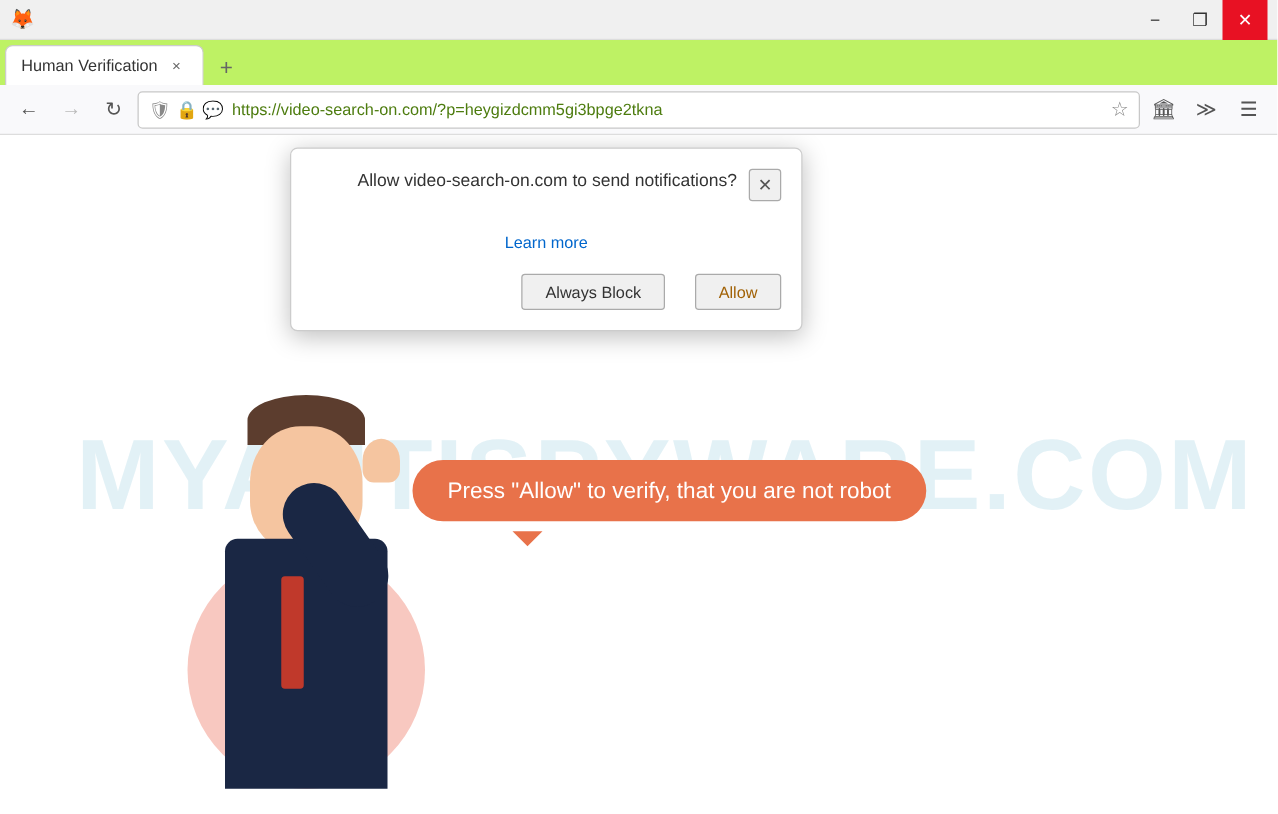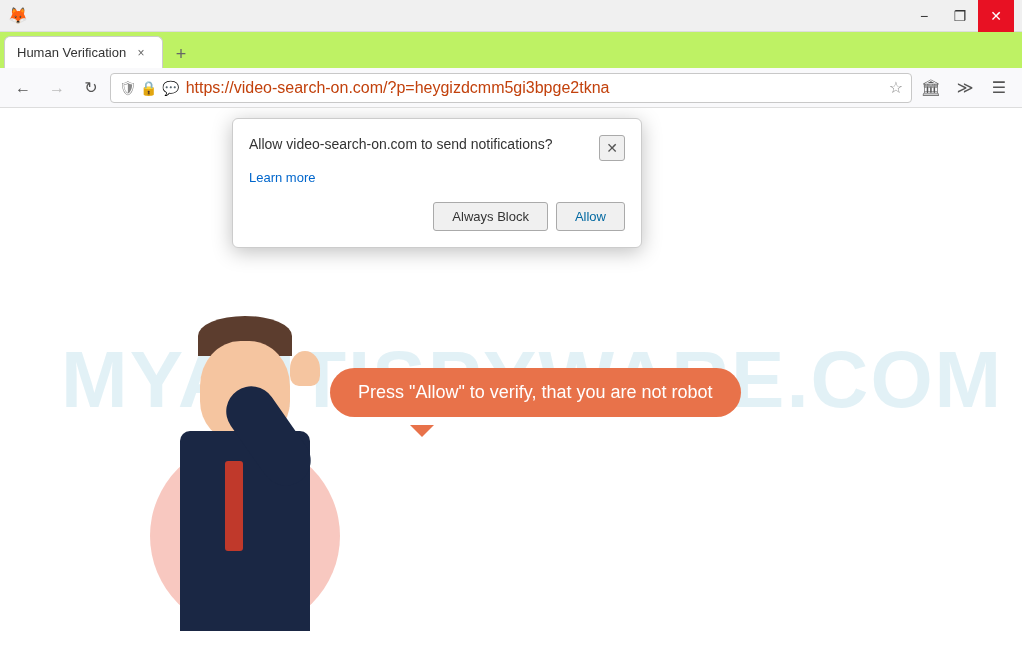--- a/index.html
+++ b/index.html
@@ -58,21 +58,21 @@
       display: flex; align-items: center; justify-content: center;
     }
     .nav-btn:disabled { color: #bbb; cursor: default; }
     .address-bar-container {
       flex: 1; display: flex; align-items: center;
       background: #fff; border: 1px solid #c8c8c8; border-radius: 4px;
       height: 30px; padding: 0 8px; gap: 6px;
     }
     .address-bar-icons { display: flex; align-items: center; gap: 4px; color: #888; font-size: 14px; }
     .address-bar {
-      flex: 1; border: none; outline: none; font-size: 16px; color: #c2410c; background: transparent;
+      flex: 1; border: none; outline: none; font-size: 13px; color: #4d7c0f; background: transparent;
     }
     .address-star { color: #888; font-size: 16px; cursor: pointer; }
     .nav-right { display: flex; align-items: center; gap: 4px; }
 
     
     .main-content {
       position: relative; width: 1022px;
       height: calc(651px - 32px - 36px - 40px);
       background: #fff; overflow: hidden;
     }
@@ -155,40 +155,40 @@
     
     .permission-popup {
       position: absolute; top: 10px; left: 232px;
       background: white; border-radius: 6px; padding: 16px;
       box-shadow: 0 4px 20px rgba(0,0,0,0.25);
       width: 410px; border: 1px solid #ccc;
     }
     .popup-header {
       display: flex; justify-content: space-between; align-items: flex-start;
     }
-    .popup-title { font-size: 14px; color: #333; font-weight: 400; max-width: 340px; line-height: 1.4; }
+    .popup-title { font-size: 14px; color: #333; font-weight: 400; max-width: 340px; line-height: 1.4; margin-left: 37px; }
     .popup-close {
       width: 26px; height: 26px; border: 1px solid #aaa; background: #f0f0f0;
       border-radius: 3px; cursor: pointer; font-size: 14px; display: flex;
       align-items: center; justify-content: center; color: #555; flex-shrink: 0;
     }
-    .popup-learn-more { margin-top: 7px; }
+    .popup-learn-more { margin-top: 24px; text-align: center; }
     .popup-learn-more a {
       color: #0066cc; font-size: 13px; text-decoration: none;
     }
     .popup-actions {
-      display: flex; gap: 8px; margin-top: 16px; justify-content: flex-end;
+      display: flex; gap: 24px; margin-top: 16px; justify-content: flex-end;
     }
     .popup-btn {
       padding: 6px 18px; border: 1px solid #aaa; background: #f0f0f0;
       border-radius: 3px; cursor: pointer; font-size: 13px; color: #333;
     }
     .popup-btn-allow {
       padding: 6px 18px; border: 1px solid #aaa; background: #f0f0f0;
-      border-radius: 3px; cursor: pointer; font-size: 13px; color: #0369a1;
+      border-radius: 3px; cursor: pointer; font-size: 13px; color: #a16207;
     }
   </style>
 </head>
 <body>
 
 <div class="title-bar">
   <div class="title-bar-left">
     <span class="firefox-icon">🦊</span>
   </div>
   <div class="title-bar-controls">

